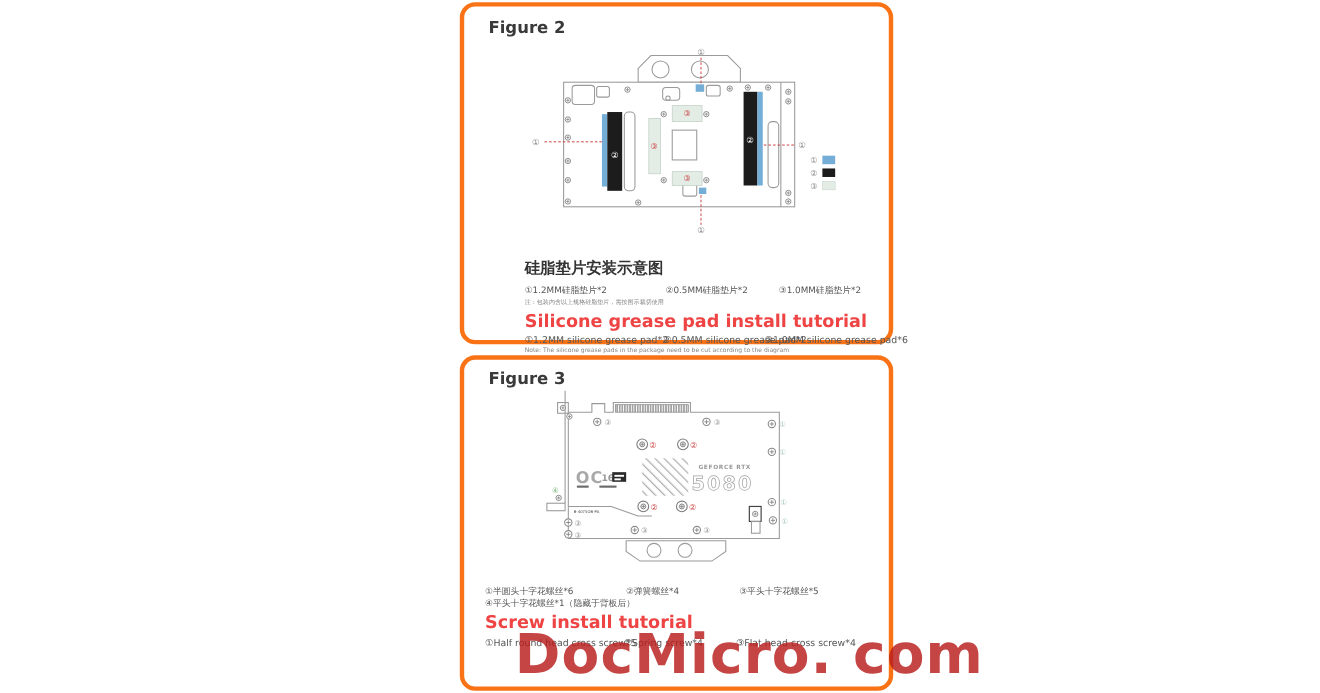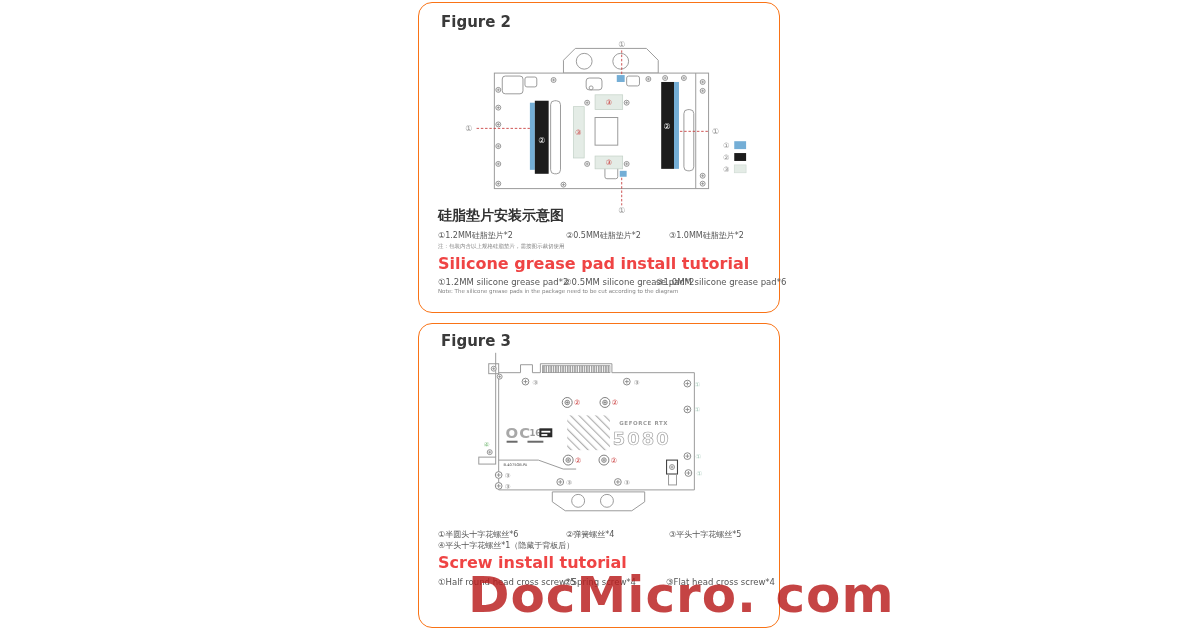--- a/index.html
+++ b/index.html
@@ -1,19 +1,19 @@
 <!DOCTYPE html>
 <html><head>
 <meta charset="utf-8">
 <style>
   html,body{margin:0;padding:0;background:#ffffff;}
   .page{position:relative;width:1200px;height:630px;background:#ffffff;overflow:hidden;
         font-family:"DejaVu Sans","Liberation Sans",sans-serif;}
-  .card{position:absolute;left:418px;width:362px;background:#fff;
-        border:1px solid #f97316;border-radius:14px;box-sizing:border-box;}
+  .card{position:absolute;left:418px;width:394px;background:#fff;
+        border:4px solid #f97316;border-radius:14px;box-sizing:border-box;}
   .card-fig2{top:2px;height:311px;}
   .card-fig3{top:323px;height:305px;}
   .fig-title{position:absolute;left:22px;font-size:15px;font-weight:bold;color:#3a3a3a;}
   .card svg{position:absolute;inset:0;width:100%;height:100%;}
   .tb{position:absolute;left:19px;right:8px;}
   .h-cn{font-size:14px;font-weight:bold;color:#333;}
   .h-en{font-size:16px;font-weight:bold;color:#ef4444;}
   .row{position:relative;height:11px;font-size:8px;color:#555;}
   .row-en{font-size:8.5px;}
   .row span{position:absolute;top:0;white-space:nowrap;}
@@ -149,21 +149,21 @@
       <g>
         <text class="legTxt" x="310" y="147">①</text>
         <rect x="318" y="140" width="12" height="8" fill="#74aed6"></rect>
         <text class="legTxt" x="310" y="159">②</text>
         <rect x="318" y="152" width="12" height="8" fill="#1c1c1c"></rect>
         <text class="legTxt" x="310" y="171">③</text>
         <rect x="318" y="164" width="12" height="8" stroke="#ccd8d0" stroke-width="0.6" fill="#e4ece6"></rect>
       </g>
     </svg>
 
-    <div class="tb" style="top:204px;">
+    <div class="tb" style="top:229px;margin-left:36px;">
       <div class="h-cn">硅脂垫片安装示意图</div>
       <div class="row" style="margin-top:5px;">
         <span class="c1">①1.2MM硅脂垫片*2</span>
         <span class="c2">②0.5MM硅脂垫片*2</span>
         <span class="c3">③1.0MM硅脂垫片*2</span>
       </div>
       <div class="note" style="margin-top:2px;">注：包装内含以上规格硅脂垫片，需按图示裁切使用</div>
       <div class="h-en" style="margin-top:4px;">Silicone grease pad install tutorial</div>
       <div class="row row-en" style="margin-top:4px;">
         <span class="c1">①1.2MM silicone grease pad*2</span>

